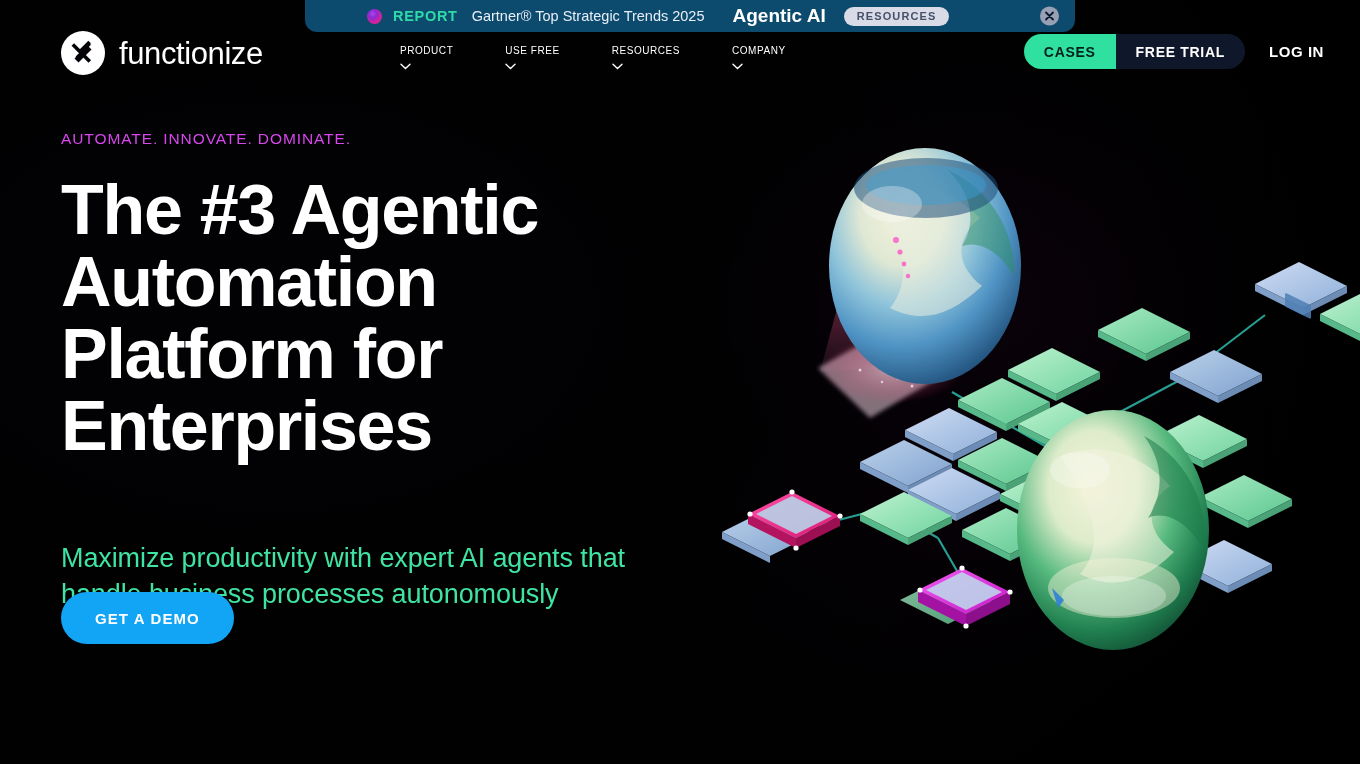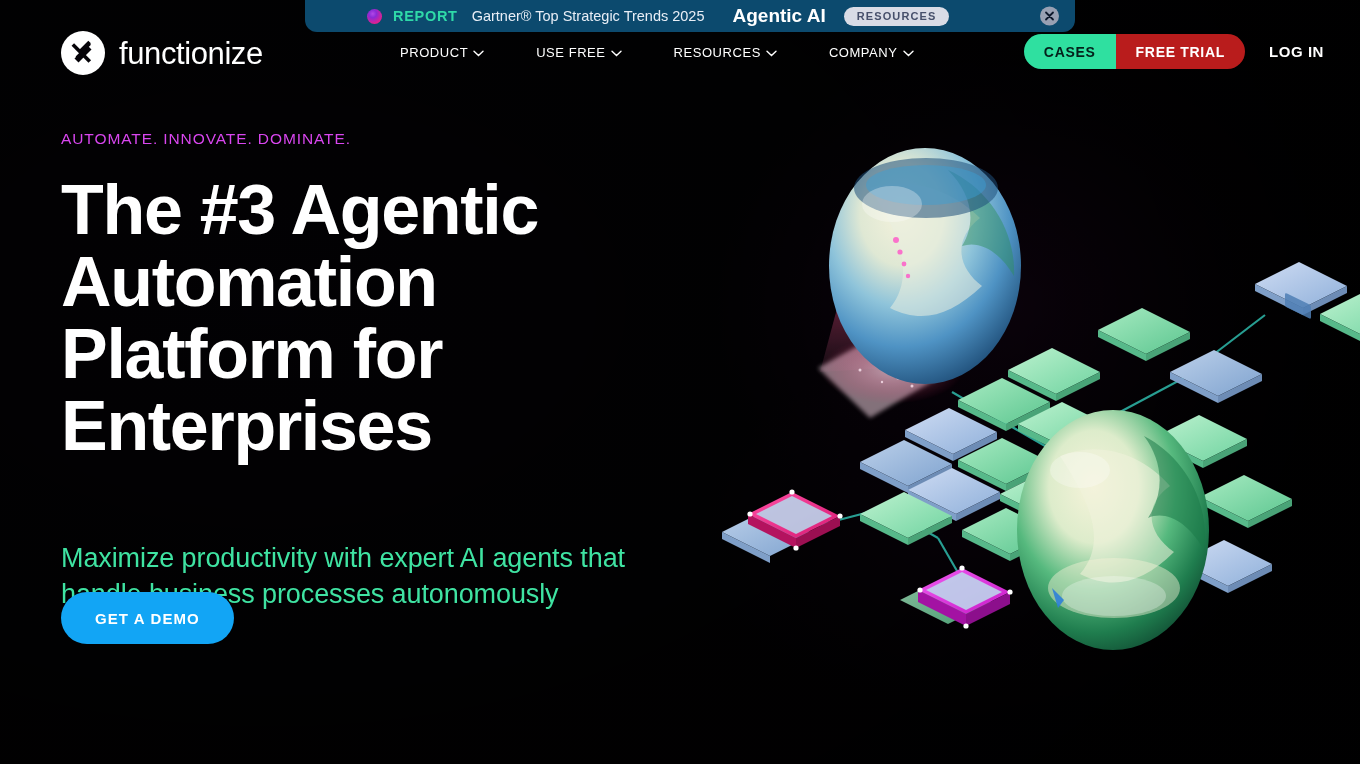--- a/index.html
+++ b/index.html
@@ -100,43 +100,43 @@
   .logo-word {
     color:#ffffff; font-size:31px; font-weight:400; letter-spacing:-.4px;
     line-height:1;
   }
 
   .nav {
     position:absolute; left:400px; top:38px;
     display:flex; align-items:center; gap:0;
   }
   .nav-item {
-    display:flex; align-items:center; gap:5px;
-    color:#ffffff; font-size:13px; font-weight:500; letter-spacing:.55px;
-    padding:7px 0; margin-right:52px; cursor:pointer; white-space:nowrap;
+    display:flex; gap:5px;
+    color:#ffffff; font-size:10px; font-weight:500; letter-spacing:.55px;
+    padding:7px 0; margin-right:52px; cursor:pointer; white-space:nowrap;flex-direction:column;
   }
   .nav-item:last-child { margin-right:0; }
   .chev { display:block; margin-top:2px; }
 
   .actions {
     position:absolute; right:20px; top:34px;
     display:flex; align-items:center; gap:0;
   }
   .pill {
     display:flex; align-items:stretch; height:35px; border-radius:18px;
     overflow:hidden; margin-right:24px;
   }
   .pill-demo {
     background:#2fe0a0; color:#04201a;
     display:flex; align-items:center; justify-content:center;
     padding:0 20px; font-size:14px; font-weight:700; letter-spacing:.7px;
     cursor:pointer;
   }
   .pill-trial {
-    background:#b91c1c; color:#ffffff;
+    background:#0f172a; color:#ffffff;
     display:flex; align-items:center; justify-content:center;
     padding:0 20px; font-size:14px; font-weight:700; letter-spacing:.7px;
     cursor:pointer;
   }
   .login {
     color:#ffffff; font-size:15px; font-weight:600; letter-spacing:.55px;
     cursor:pointer; white-space:nowrap; padding-right:16px;
   }
 
   

